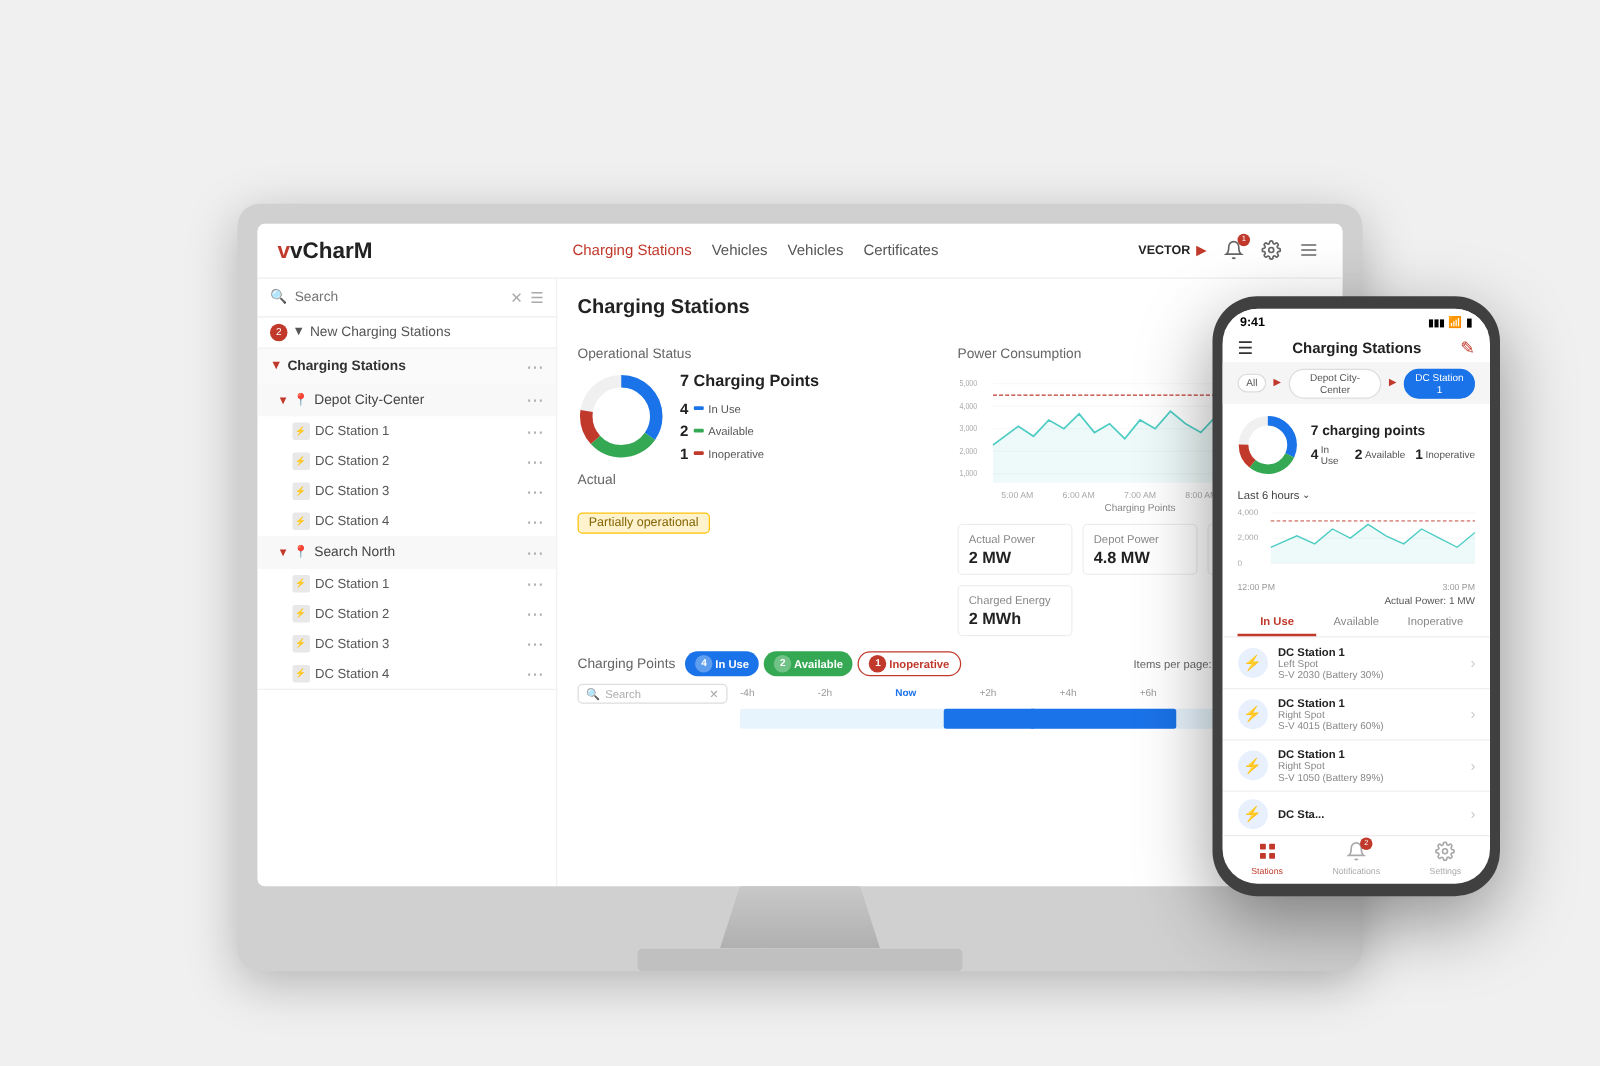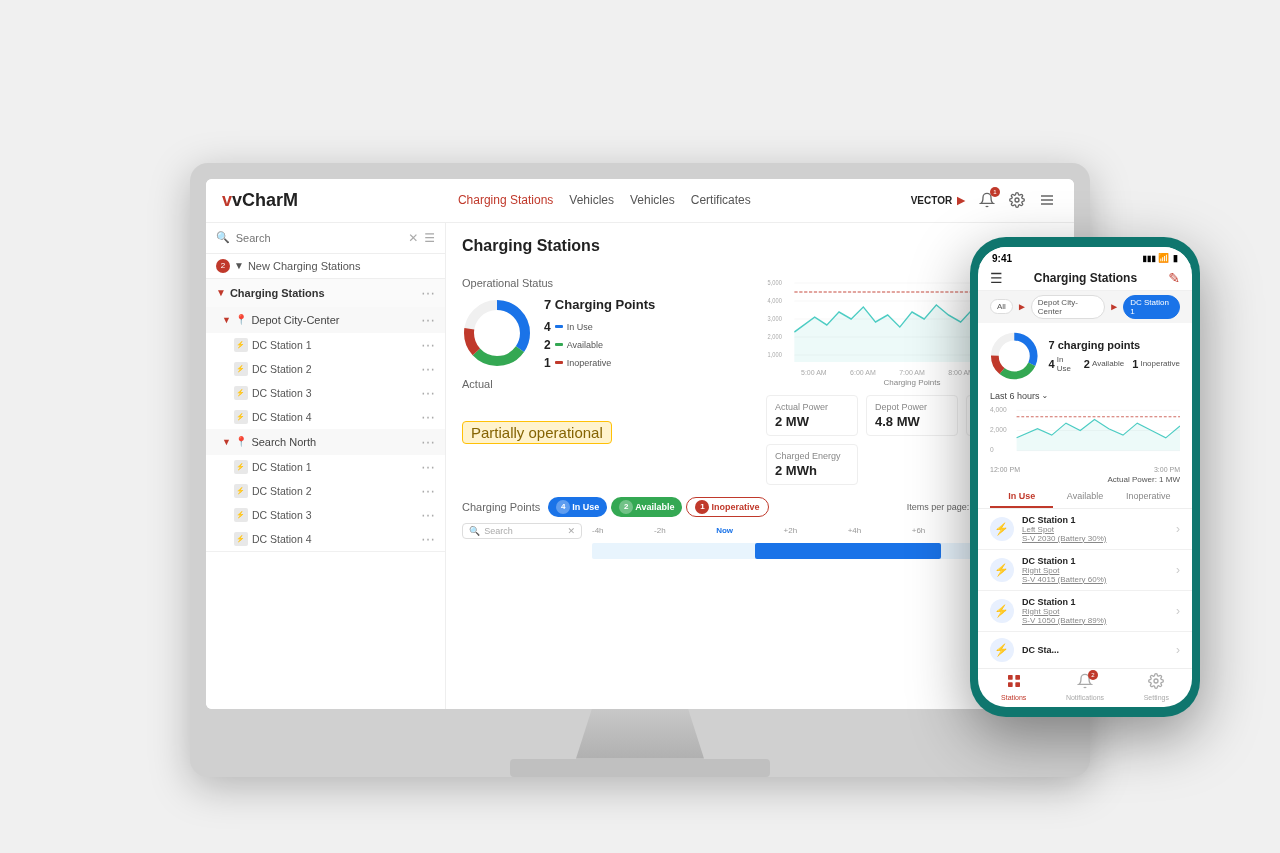--- a/index.html
+++ b/index.html
@@ -305,22 +305,22 @@
     .dot-available { background: #34a853; }
     .dot-inop { background: #c0392b; }
 
     .status-label {
       display: inline-block;
       background: #fff3cd;
       color: #856404;
       border: 1px solid #ffc107;
       border-radius: 4px;
       padding: 2px 8px;
-      font-size: 15px;
-      margin-top: 23px;
+      font-size: 10px;
+      margin-top: 12px;
       text-align: center;
     }
     .time-badge {
       font-size: 9px;
       color: #666;
       display: flex;
       align-items: center;
       gap: 3px;
     }
     .chart-svg-wrap {
@@ -446,21 +446,21 @@
     
     .phone-wrapper {
       position: absolute;
       right: 30px;
       bottom: 60px;
       z-index: 2;
     }
     .phone-frame {
       width: 230px;
       height: 480px;
-      background: #0f766e;
+      background: #404040;
       border-radius: 36px;
       padding: 10px 8px;
       box-shadow: 0 20px 60px rgba(0,0,0,0.4);
       position: relative;
       margin-left: 24px;
     }
     .phone-screen {
       background: #fff;
       border-radius: 28px;
       overflow: hidden;
@@ -490,20 +490,21 @@
     .phone-title { font-size: 12px; font-weight: 600; color: #222; }
     .phone-edit-icon { color: #c0392b; font-size: 14px; }
     .phone-breadcrumb {
       display: flex;
       align-items: center;
       gap: 4px;
       padding: 4px 12px;
       background: #f5f5f5;
       font-size: 8px;
       color: #555;
+      text-align: center;
     }
     .breadcrumb-pill {
       background: #fff;
       border: 1px solid #ddd;
       border-radius: 12px;
       padding: 2px 6px;
       font-size: 8px;
     }
     .breadcrumb-pill.active {
       background: #1a73e8;
@@ -588,21 +589,21 @@
       border-radius: 50%;
       display: flex;
       align-items: center;
       justify-content: center;
       font-size: 12px;
       color: #1a73e8;
       flex-shrink: 0;
     }
     .phone-list-info { flex: 1; }
     .phone-list-title { font-size: 9px; font-weight: 600; color: #222; }
-    .phone-list-sub { font-size: 8px; color: #888; text-decoration: underline; }
+    .phone-list-sub { font-size: 8px; color: #888; }
     .phone-list-arrow { color: #ccc; font-size: 12px; }
     .phone-bottom-nav {
       display: flex;
       border-top: 1px solid #eee;
       padding: 4px 0 6px;
     }
     .phone-nav-item {
       flex: 1;
       display: flex;
       flex-direction: column;
@@ -824,20 +825,30 @@
                     </div>
                   </div>
                 </div>
                 <div style="margin-top:8px;">
                   <div class="section-title">Actual</div>
                   <span class="status-label">Partially operational</span>
                 </div>
               </div>
 
               <div>
+                <div style="display:flex;align-items:center;justify-content:space-between;margin-bottom:4px;">
+                  <div class="section-title">Power Consumption</div>
+                  <div class="time-badge">
+                    <svg width="10" height="10" viewBox="0 0 24 24" fill="none" stroke="#888" stroke-width="2">
+                        <circle cx="12" cy="12" r="10"></circle>
+                        <polyline points="12 6 12 12 16 14"></polyline>
+                      </svg>
+                    <span>Last 6 hours</span>
+                  </div>
+                </div>
                 <div class="chart-svg-wrap">
                   <svg width="100%" height="90" viewBox="0 0 360 90" preserveAspectRatio="none">
 
                     <text x="2" y="8" class="y-axis-label">5,000</text>
                     <text x="2" y="26" class="y-axis-label">4,000</text>
                     <text x="2" y="44" class="y-axis-label">3,000</text>
                     <text x="2" y="62" class="y-axis-label">2,000</text>
                     <text x="2" y="80" class="y-axis-label">1,000</text>
 
                     <line x1="35" y1="6" x2="360" y2="6" stroke="#f0f0f0" stroke-width="0.5"></line>

